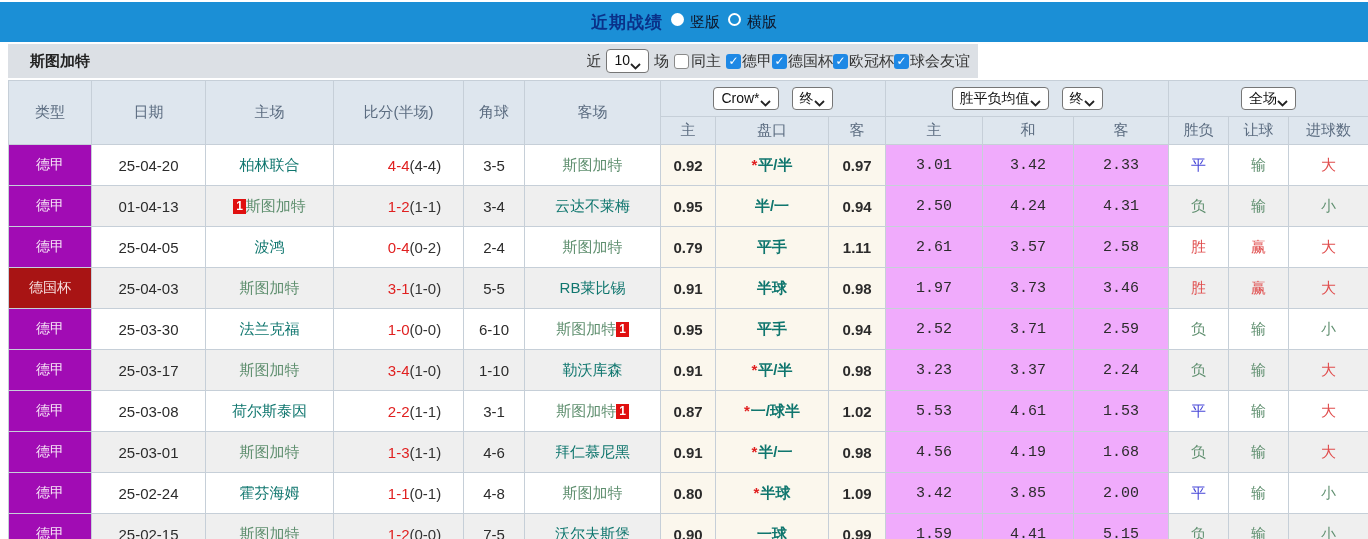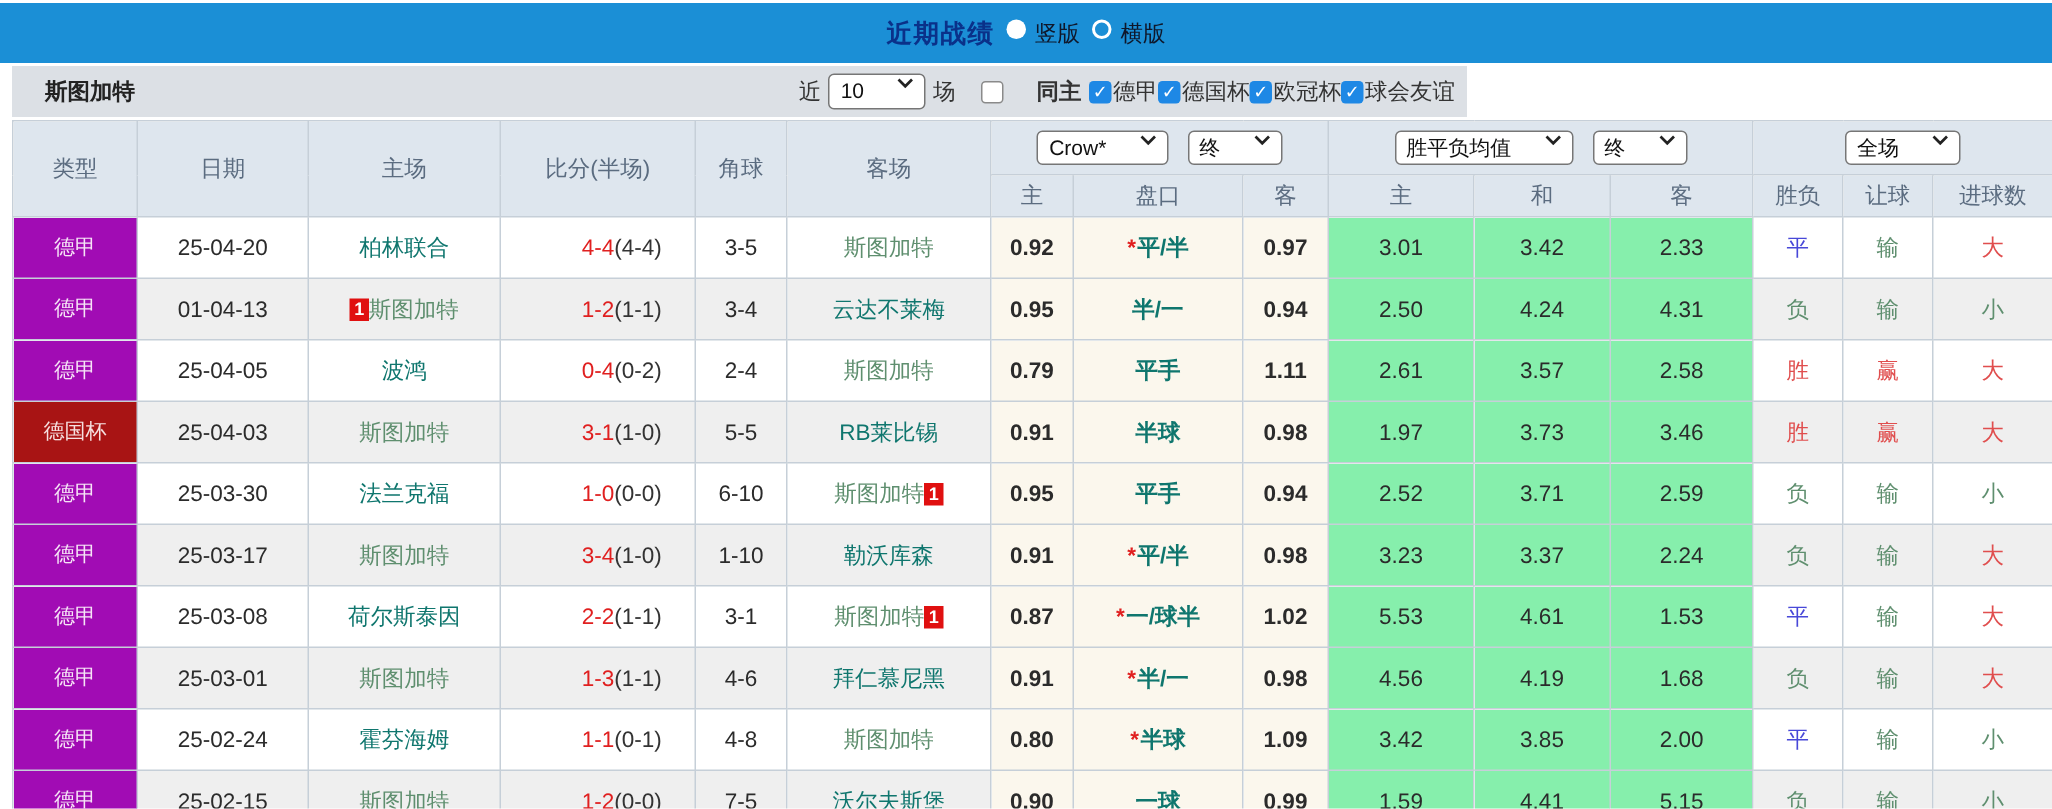--- a/index.html
+++ b/index.html
@@ -10,39 +10,39 @@
   .topbar .title{font-size:17px;font-weight:bold;color:#0a3189;letter-spacing:1px;}
   .radio-opt{display:flex;gap:6px;color:#0f172a;font-size:15px;}
   .radio{width:13px;height:13px;border-radius:50%;box-sizing:border-box;flex:none;}
   .radio.on{background:#fff;}
   .radio.off{border:2.5px solid #fff;background:transparent;}
   
   .toolbar{margin:2px 0 2px 8px;width:970px;height:34px;background:#dce0e5;display:flex;align-items:center;
            font-size:15px;color:#333;box-sizing:border-box;padding:0 8px 0 22px;}
   .toolbar .team{font-weight:bold;color:#222;font-size:15px;}
   .controls{margin-left:auto;display:flex;align-items:center;gap:5px;}
-  .sel{display:inline-flex;align-items:flex-start;gap:22px;background:#fff;border:1px solid #767676;border-radius:4px;
+  .sel{display:inline-flex;align-items:flex-end;gap:0;background:#fff;border:1px solid #767676;border-radius:4px;
        padding:2px 7px;font-size:14px;color:#111;line-height:1.25;cursor:default;}
   .sel svg{flex:none;}
   .cb{width:15px;height:15px;border-radius:3px;box-sizing:border-box;display:inline-flex;align-items:center;
       justify-content:center;flex:none;}
   .cb.checked{background:#1e88e5;color:#fff;font-size:12px;font-weight:bold;}
   .cb.un{background:#fff;border:1.5px solid #8a8a8a;}
   .flt{display:flex;align-items:center;gap:1px;}
   
   table{border-collapse:collapse;table-layout:fixed;width:1360px;margin-left:8px;}
   th,td{border:1px solid #c6cfd8;text-align:center;padding:0;overflow:hidden;white-space:nowrap;}
   thead th{background:#dee6ee;color:#5b6c80;font-weight:normal;font-size:15px;}
   tr.grp th{height:35px;}
   tr.sub th{height:27px;}
   .grp-flex{display:flex;justify-content:center;align-items:center;gap:13px;}
   tbody td{height:40px;font-size:15px;color:#2b2b2b;background:#fff;}
   tr.alt td{background:#efefef;}
   td.crow, tr.alt td.crow{background:#fbf7ed;font-weight:bold;}
-  td.avgc, tr.alt td.avgc{background:#86efac;}
+  td.avgc, tr.alt td.avgc{background:#f0abfc;font-family:Liberation Mono, monospace;}
   td.type-purple, tr.alt td.type-purple{background:#a10cb4;color:#f6e4f6;font-size:14px;}
   td.type-red, tr.alt td.type-red{background:#a81414;color:#f6e0e0;font-size:14px;}
   .team-name{color:#0f766e;}
   .team-name.hl{color:#5f8f6f;}
   .score-full{color:#e02020;margin-left:32px;}
   .score-half{color:#333;}
   .star{color:#e02020;margin-right:1px;}
   .hcp{color:#0f766e;}
   .res-red{color:#e04e4e;}
   .res-green{color:#5f8f6f;}
@@ -69,21 +69,21 @@
   <span class="team">斯图加特</span>
   <span class="controls">
     <span>近</span>
     <span class="sel">
       <span>10</span>
       <svg width="11" height="7">
           <polyline points="1,1 5.5,5.5 10,1" stroke="#222" stroke-width="1.8" fill="none"></polyline>
         </svg>
     </span>
     <span>场</span>
-    <span class="flt" style="gap:22px;margin-left:12px;font-weight:bold;">
+    <span class="flt" style="gap:2px;margin-left:0;">
       <span class="cb un"></span>
       <span>同主</span>
     </span>
     <span id="league-filters" style="display:flex;align-items:center;">
         <span class="flt">
           <span class="cb checked">✓</span>
           <span>德甲</span>
         </span>
         <span class="flt">
           <span class="cb checked">✓</span>

